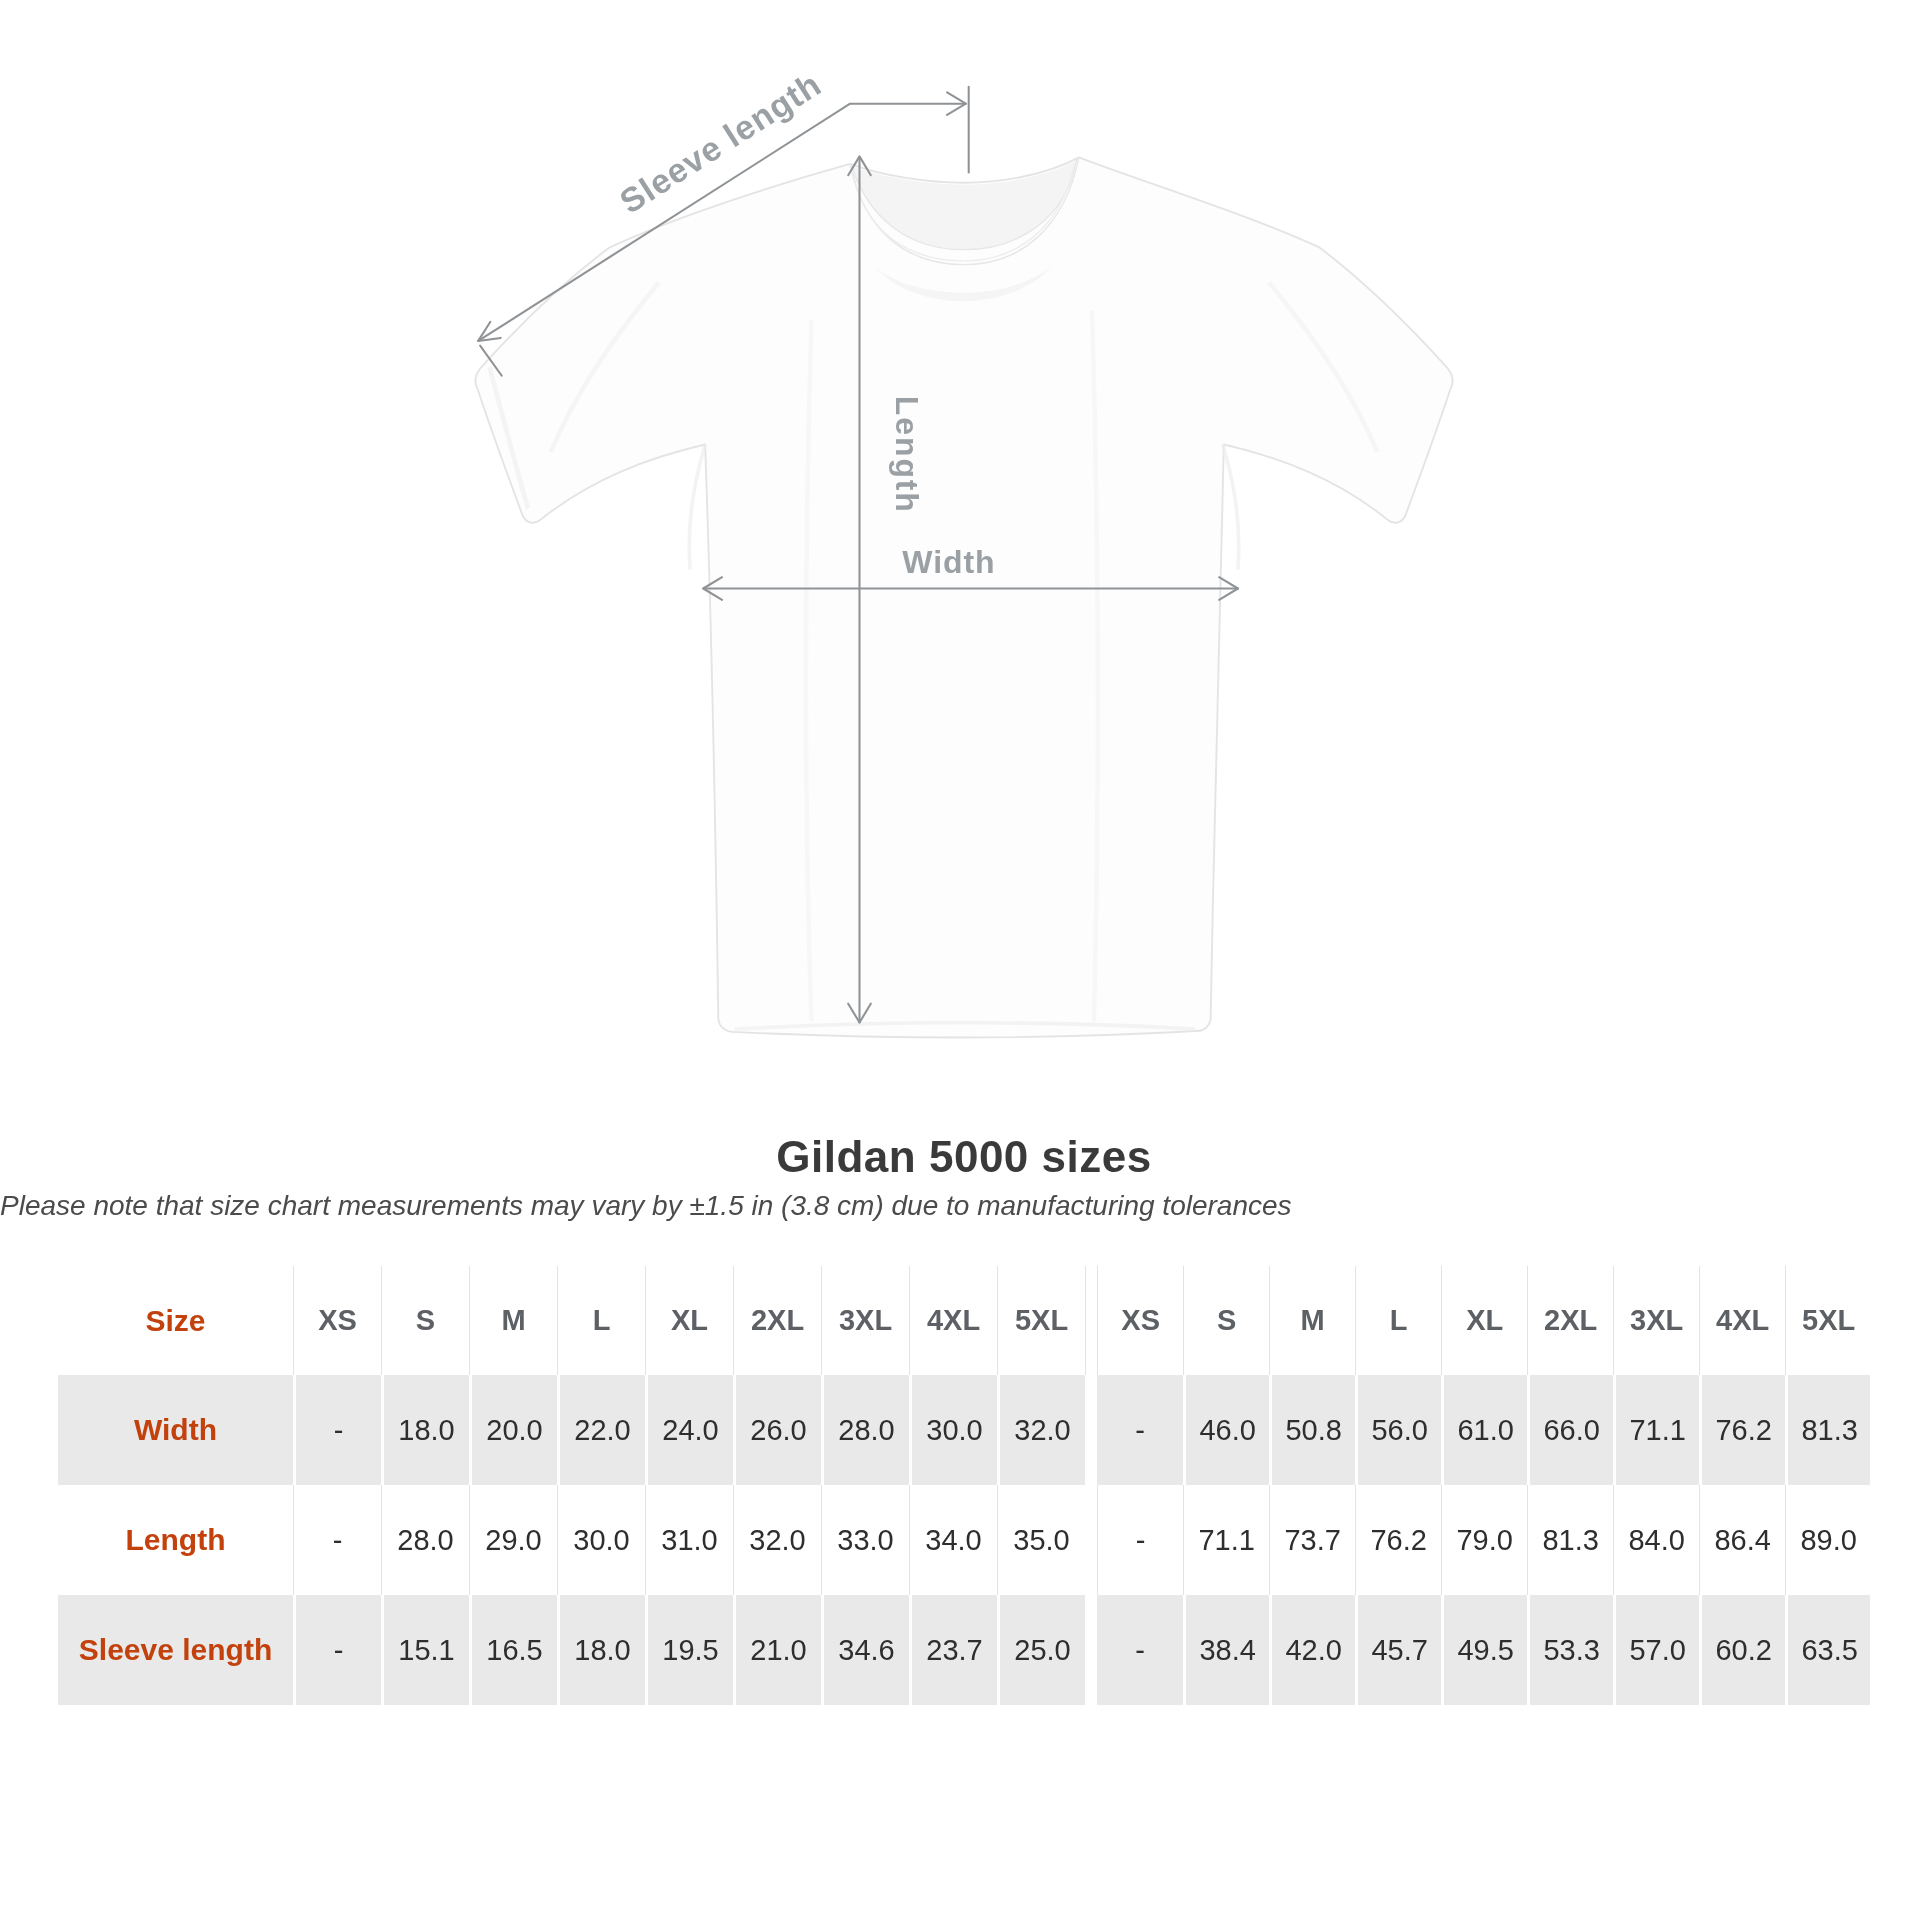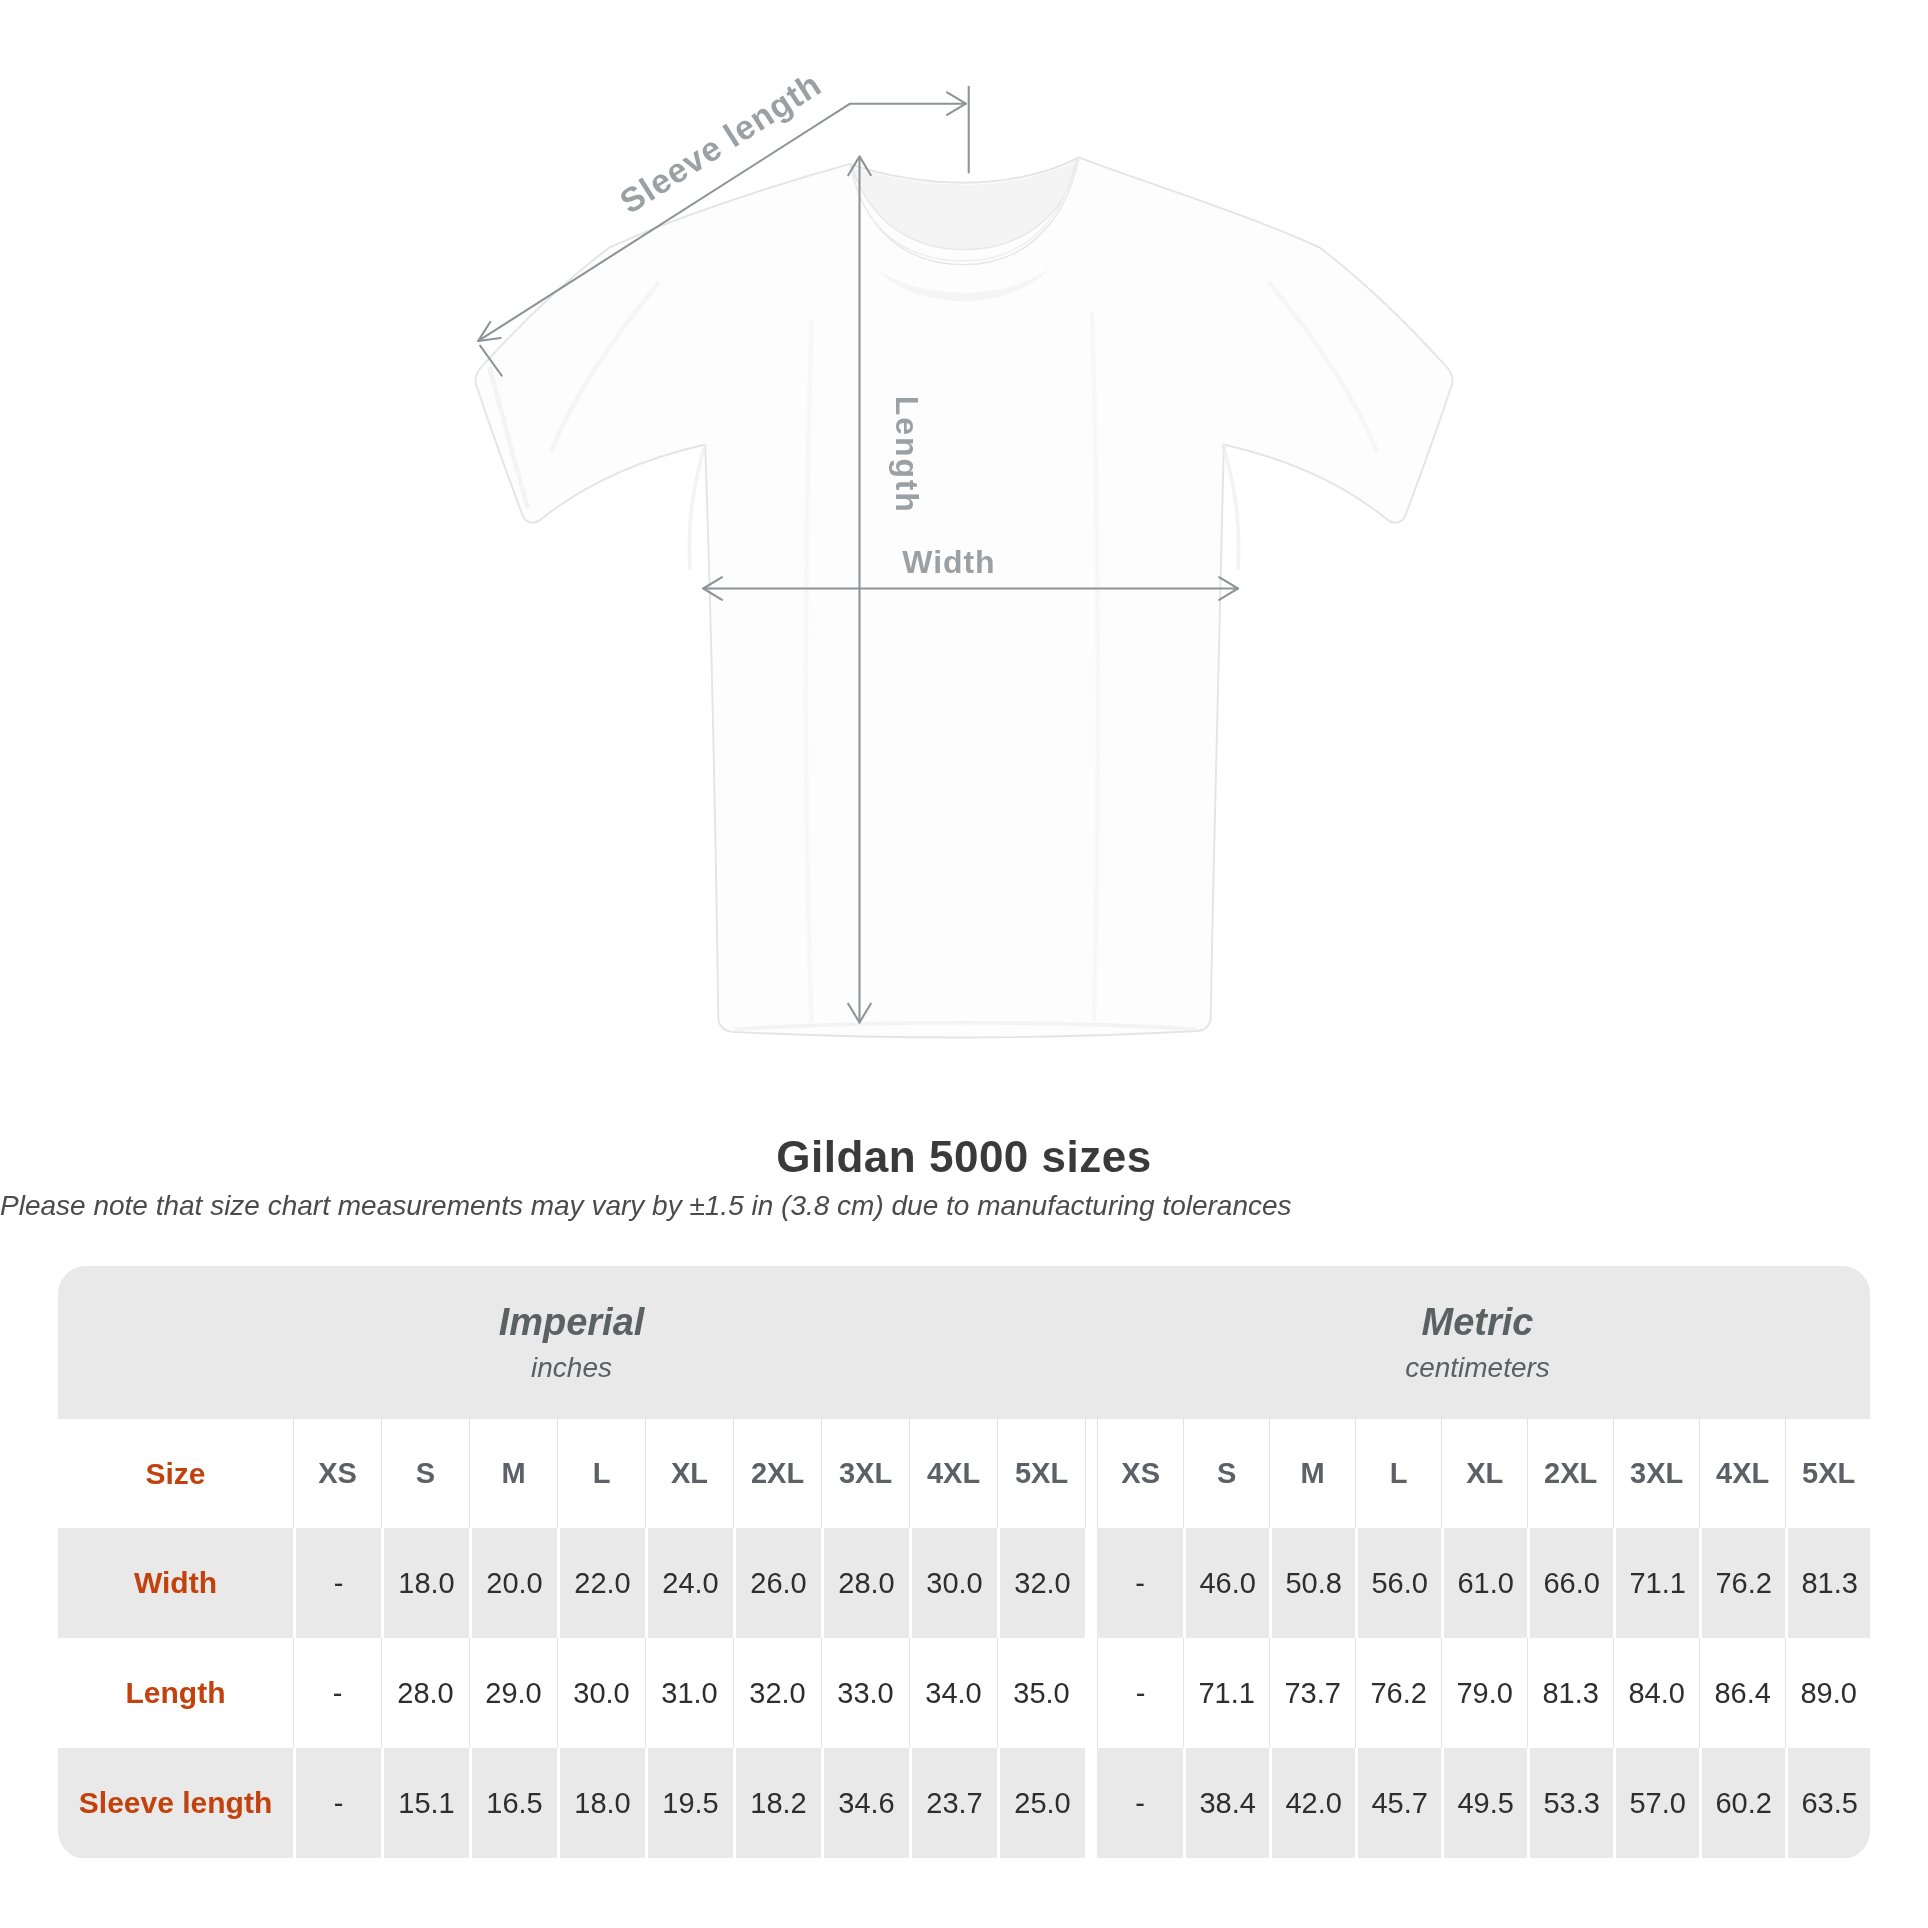--- a/index.html
+++ b/index.html
@@ -113,30 +113,20 @@
       <text transform="translate(772,162) rotate(-32.6)" text-anchor="middle" font-size="36" font-weight="bold" fill="#9aa0a3" letter-spacing="1">Sleeve length</text>
       <text transform="translate(952,483) rotate(90)" text-anchor="middle" font-size="34" font-weight="bold" fill="#9aa0a3" letter-spacing="2">Length</text>
       <text x="1008" y="608" text-anchor="middle" font-size="34" font-weight="bold" fill="#9aa0a3" letter-spacing="1">Width</text>
     </svg>
   </div>
 
   <div class="page-title">Gildan 5000 sizes</div>
   <div class="page-subtitle">Please note that size chart measurements may vary by ±1.5 in (3.8 cm) due to manufacturing tolerances</div>
 
   <div class="size-table">
-    <div class="band">
-      <div class="band-half band-left">
-        <div class="band-title">Imperial</div>
-        <div class="band-unit">inches</div>
-      </div>
-      <div class="band-half band-right">
-        <div class="band-title">Metric</div>
-        <div class="band-unit">centimeters</div>
-      </div>
-    </div>
     <div class="grid" id="table-grid">
         <div class="cell head rowlabel">Size</div>
         <div class="cell head sep-line">XS</div>
         <div class="cell head sep-line">S</div>
         <div class="cell head sep-line">M</div>
         <div class="cell head sep-line">L</div>
         <div class="cell head sep-line">XL</div>
         <div class="cell head sep-line">2XL</div>
         <div class="cell head sep-line">3XL</div>
         <div class="cell head sep-line">4XL</div>
@@ -190,21 +180,21 @@
         <div class="cell  sep-line">81.3</div>
         <div class="cell  sep-line">84.0</div>
         <div class="cell  sep-line">86.4</div>
         <div class="cell  sep-line">89.0</div>
         <div class="cell rowlabel gray">Sleeve length</div>
         <div class="cell  gray sep-white">-</div>
         <div class="cell  gray sep-white">15.1</div>
         <div class="cell  gray sep-white">16.5</div>
         <div class="cell  gray sep-white">18.0</div>
         <div class="cell  gray sep-white">19.5</div>
-        <div class="cell  gray sep-white">18.2</div>
+        <div class="cell  gray sep-white">21.0</div>
         <div class="cell  gray sep-white">34.6</div>
         <div class="cell  gray sep-white">23.7</div>
         <div class="cell  gray sep-white">25.0</div>
         <div class="cell "></div>
         <div class="cell  gray">-</div>
         <div class="cell  gray sep-white">38.4</div>
         <div class="cell  gray sep-white">42.0</div>
         <div class="cell  gray sep-white">45.7</div>
         <div class="cell  gray sep-white">49.5</div>
         <div class="cell  gray sep-white">53.3</div>

